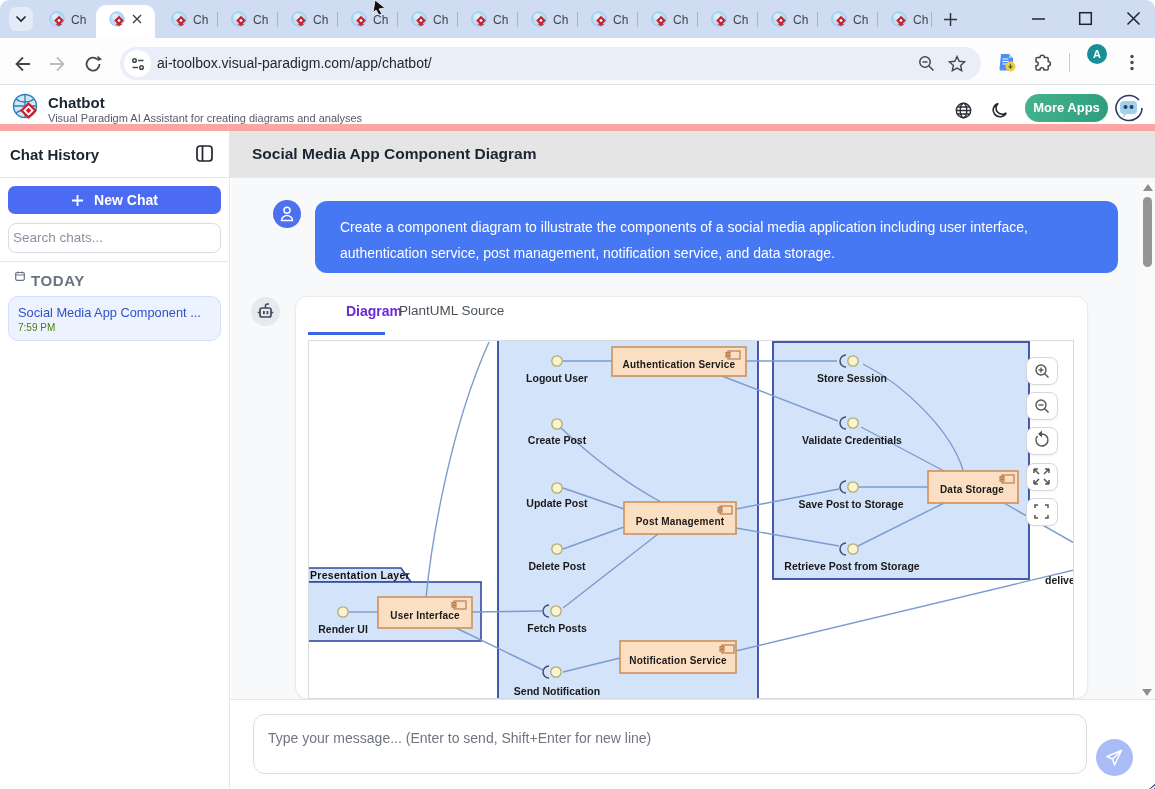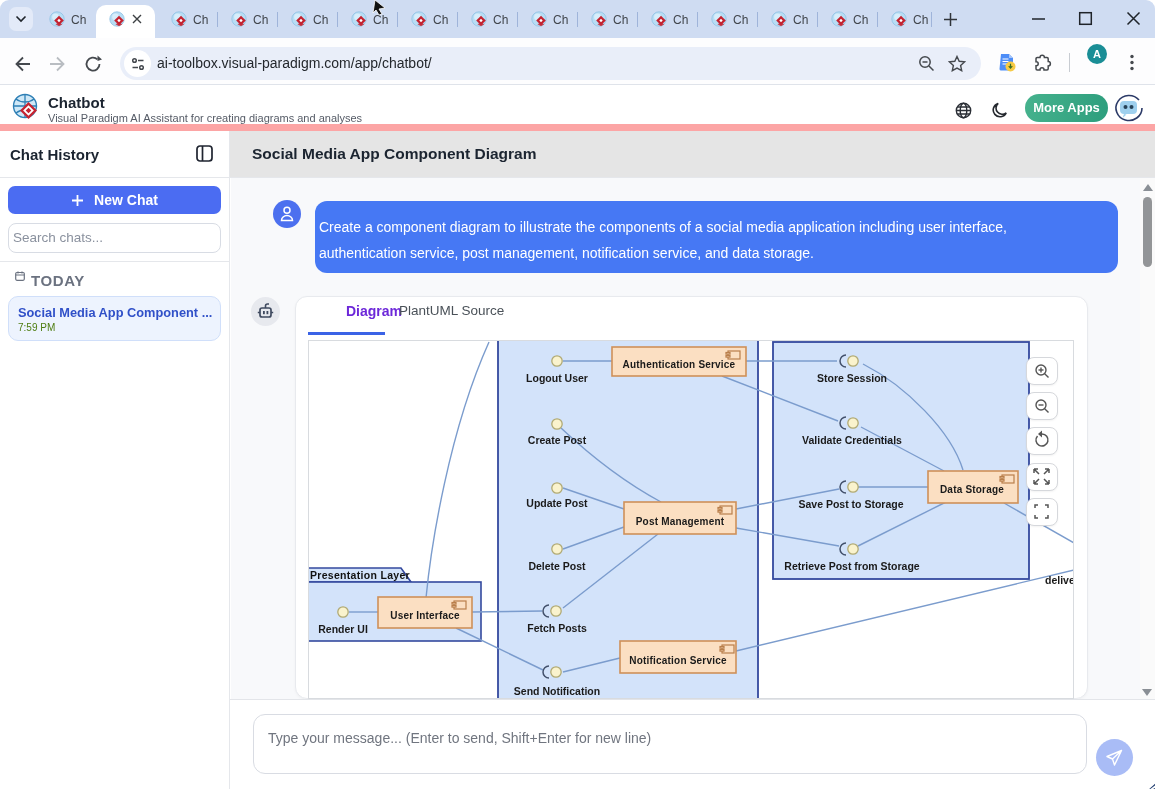--- a/index.html
+++ b/index.html
@@ -24,30 +24,30 @@
   #moreapps { position:absolute; left:1025px; top:94px; width:83px; height:28px; border-radius:14px; background:linear-gradient(100deg,#46b28d,#2d9e7d); color:#fff; font-size:13px; font-weight:bold; text-align:center; line-height:28px; }
   
   #sidebar { position:absolute; left:0; top:131px; width:230px; height:658px; background:#fff; border-right:1px solid #e5e7eb; }
   #sidebar .hdr { position:absolute; left:10px; top:15px; font-size:15px; font-weight:bold; color:#1b2430; }
   #sidebar .hr1 { position:absolute; left:0; top:46px; width:229px; height:1px; background:#e5e7eb; }
   #newchat { position:absolute; left:8px; top:55px; width:213px; height:28px; border-radius:7px; background:#4b6cf2; color:#fff; font-size:14px; font-weight:bold; text-align:center; line-height:28px; }
   #searchbox { position:absolute; left:8px; top:92px; width:213px; height:30px; border-radius:8px; border:1px solid #d8dce4; background:#fff; font-size:13.5px; color:#8a919e; line-height:28px; padding-left:4px; }
   #sidebar .hr2 { position:absolute; left:0; top:130px; width:229px; height:1px; background:#e5e7eb; }
   #today { position:absolute; left:31px; top:141px; font-size:15px; font-weight:bold; color:#6b7280; letter-spacing:0.6px; }
   #chatitem { position:absolute; left:8px; top:165px; width:213px; height:45px; border-radius:10px; background:#edf3fe; border:1px solid #d0dffa; }
-  #chatitem .t { position:absolute; left:9px; top:8px; font-size:12.8px; font-weight:bold; color:#3050c8; white-space:nowrap; }
+  #chatitem .t { position:absolute; left:9px; top:8px; font-size:12.8px; font-weight:normal; color:#3050c8; white-space:nowrap; }
   #chatitem .time { position:absolute; left:9px; top:25px; font-size:10px; color:#4d7c0f; }
   
   #maintitle { position:absolute; left:230px; top:131px; width:925px; height:47px; background:#e5e5e5; border-bottom:1px solid #e5e7eb; }
   #maintitle span { position:absolute; left:22px; top:14px; font-size:15.5px; font-weight:bold; color:#1b2430; }
   #chatarea { position:absolute; left:231px; top:178px; width:924px; height:521px; background:#f8f9fb; overflow:hidden; }
   #chatborder { position:absolute; left:230px; top:699px; width:925px; height:1px; background:#e3e5e9; }
   
   #uavatar { position:absolute; left:42px; top:22px; width:28px; height:28px; border-radius:50%; background:#4c70ef; }
-  #bubble { position:absolute; left:84px; top:23px; width:803px; height:72px; border-radius:12px; background:#4678f4; color:#fff; font-size:14px; padding:13px 4px; line-height:26px; }
+  #bubble { position:absolute; left:84px; top:23px; width:803px; height:72px; border-radius:12px; background:#4678f4; color:#fff; font-size:14px; padding:13px 25px; line-height:26px; }
   
   #botavatar { position:absolute; left:20px; top:119px; width:29px; height:29px; border-radius:50%; background:#e7e9ee; }
   #card { position:absolute; left:64px; top:118px; width:793px; height:403px; background:#fff; border:1px solid #e8eaee; border-radius:12px; box-shadow:0 1px 3px rgba(0,0,0,0.04); }
   .tabD { position:absolute; left:91px; top:125px; font-size:14px; font-weight:bold; color:#6d28d9;margin-left:24px; }
   .tabP { position:absolute; left:168px; top:125px; font-size:13.5px; color:#4a5158; }
   .tabline { position:absolute; left:77px; top:154px; width:77px; height:3px; background:#3b63e6; }
   #dview { position:absolute; left:77px; top:162px; width:766px; height:359px; border:1px solid #d8dbdf; background:#fff; overflow:hidden; }
   
   .dbtn { position:absolute; left:795px; width:32px; height:28px; background:#fff; border:1px solid #d6d8dc; border-radius:8px; box-shadow:0 1px 2px rgba(0,0,0,0.05); }
   

